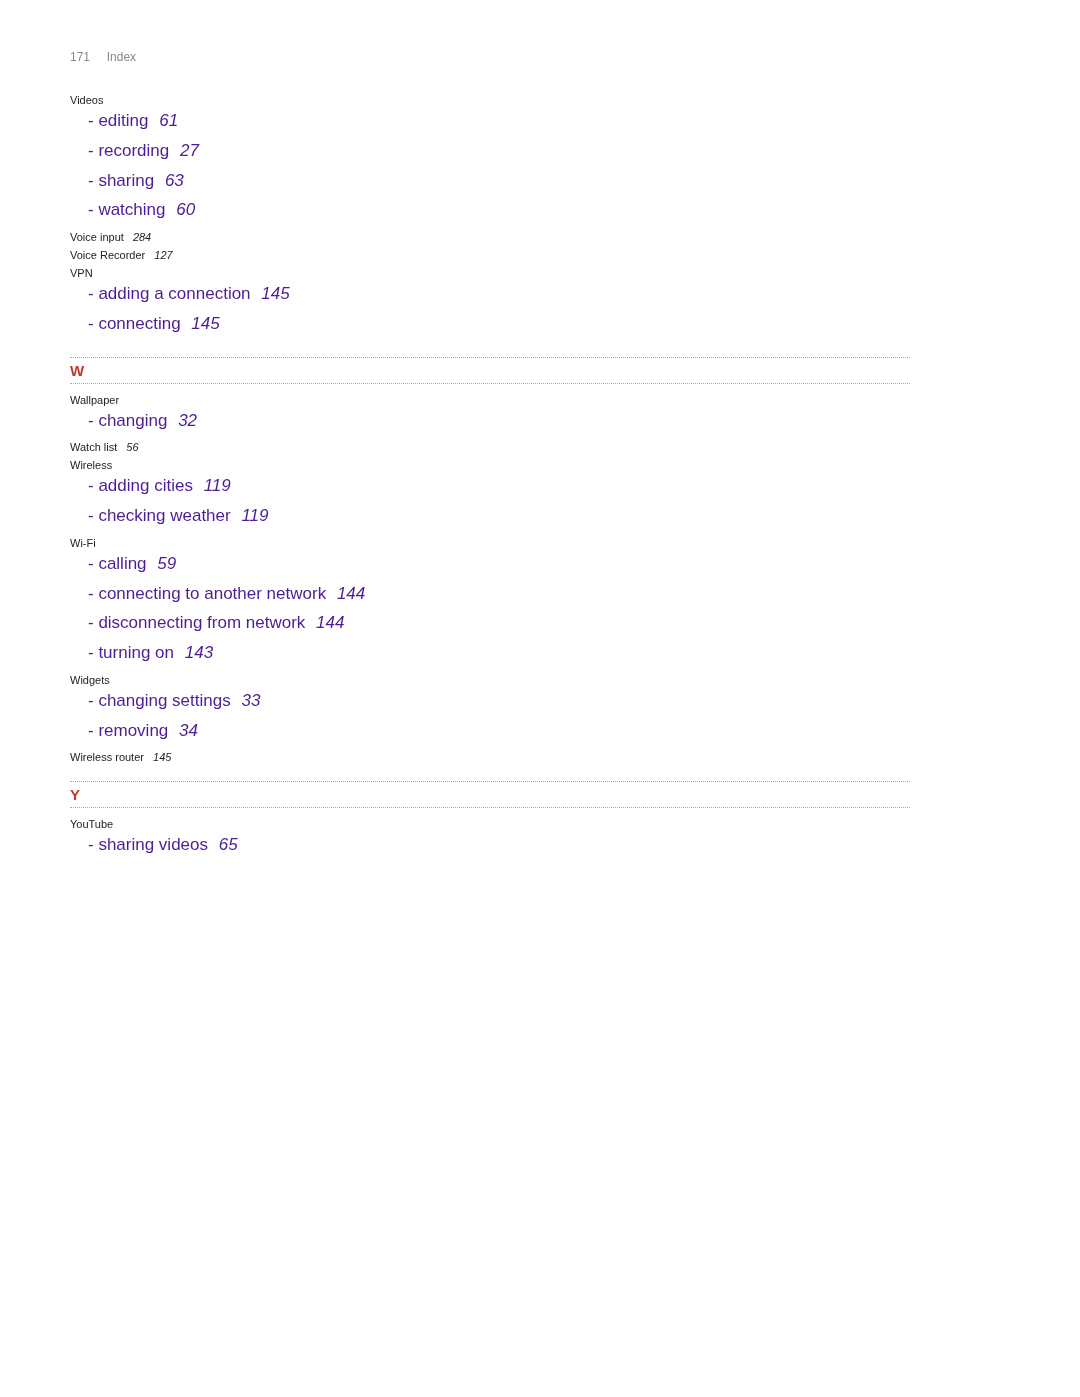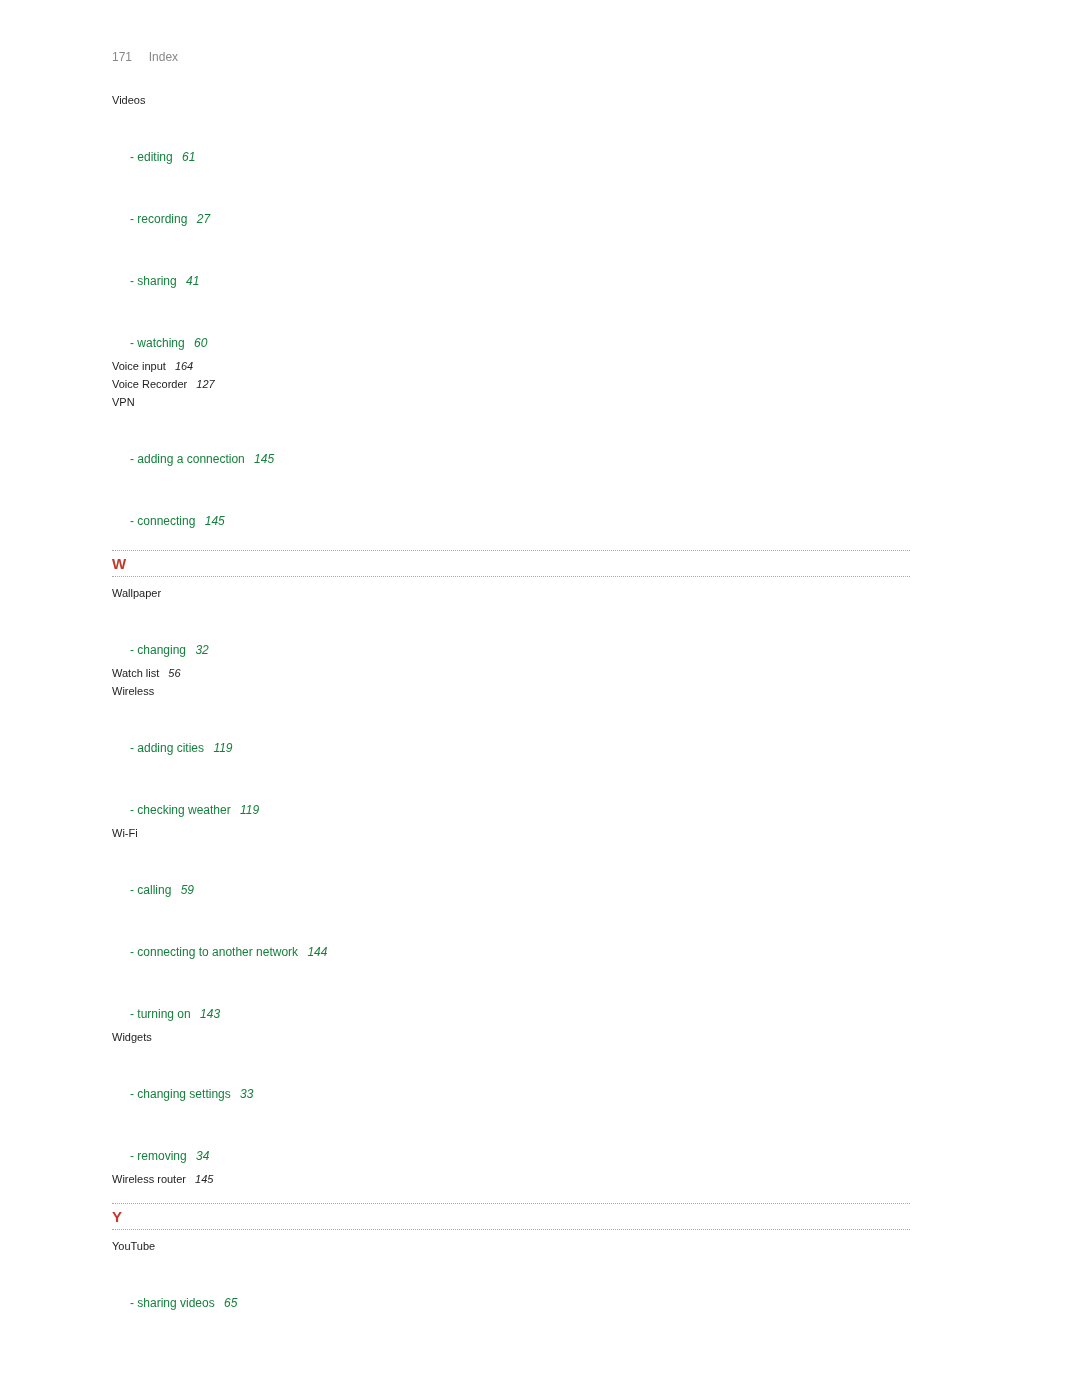--- a/index.html
+++ b/index.html
@@ -12,43 +12,42 @@
       background: #ffffff;
       font-family: Arial, Helvetica, sans-serif;
       font-size: 14px;
       color: #222222;
       width: 1080px;
       min-height: 1397px;
       padding: 30px 0 0 0;
     }
 
     .page-container {
-      padding: 20px 170px 60px 112px;
+      padding: 20px 170px 60px 70px;
     }
 
     .page-header {
       font-size: 12px;
       color: #888888;
       margin-bottom: 30px;
     }
 
     .entry-main {
       font-size: 11px;
       color: #222222;
       font-weight: normal;
       display: block;
     }
 
     .entry-sub {
-      font-size: 12px;
-      color: #15803d;
+      font-size: 17px;
+      color: #4c1d95;
       padding-left: 18px;
       display: block;
       line-height: 1.75;
-      margin-top: 41px;
     }
 
     .page-num {
       font-style: italic;
       margin-left: 6px;
       font-weight: normal;
     }
 
     .section-divider {
       margin: 18px 0 0 0;
@@ -79,25 +78,25 @@
     <span>171</span>
     &nbsp;&nbsp;&nbsp;
     <span>Index</span>
   </div>
 
   <div id="index-content">
       <div class="entry-group">
         <span class="entry-main">Videos</span>
         <span class="entry-sub">- editing <span class="page-num">61</span></span>
         <span class="entry-sub">- recording <span class="page-num">27</span></span>
-        <span class="entry-sub">- sharing <span class="page-num">41</span></span>
+        <span class="entry-sub">- sharing <span class="page-num">63</span></span>
         <span class="entry-sub">- watching <span class="page-num">60</span></span>
       </div>
       <div class="entry-group">
-        <span class="entry-main">Voice input <span class="page-num">164</span></span>
+        <span class="entry-main">Voice input <span class="page-num">284</span></span>
       </div>
       <div class="entry-group">
         <span class="entry-main">Voice Recorder <span class="page-num">127</span></span>
       </div>
       <div class="entry-group">
         <span class="entry-main">VPN</span>
         <span class="entry-sub">- adding a connection <span class="page-num">145</span></span>
         <span class="entry-sub">- connecting <span class="page-num">145</span></span>
       </div>
       <hr class="section-divider">
@@ -111,20 +110,21 @@
       </div>
       <div class="entry-group">
         <span class="entry-main">Wireless</span>
         <span class="entry-sub">- adding cities <span class="page-num">119</span></span>
         <span class="entry-sub">- checking weather <span class="page-num">119</span></span>
       </div>
       <div class="entry-group">
         <span class="entry-main">Wi-Fi</span>
         <span class="entry-sub">- calling <span class="page-num">59</span></span>
         <span class="entry-sub">- connecting to another network <span class="page-num">144</span></span>
+        <span class="entry-sub">- disconnecting from network <span class="page-num">144</span></span>
         <span class="entry-sub">- turning on <span class="page-num">143</span></span>
       </div>
       <div class="entry-group">
         <span class="entry-main">Widgets</span>
         <span class="entry-sub">- changing settings <span class="page-num">33</span></span>
         <span class="entry-sub">- removing <span class="page-num">34</span></span>
       </div>
       <div class="entry-group">
         <span class="entry-main">Wireless router <span class="page-num">145</span></span>
       </div>

